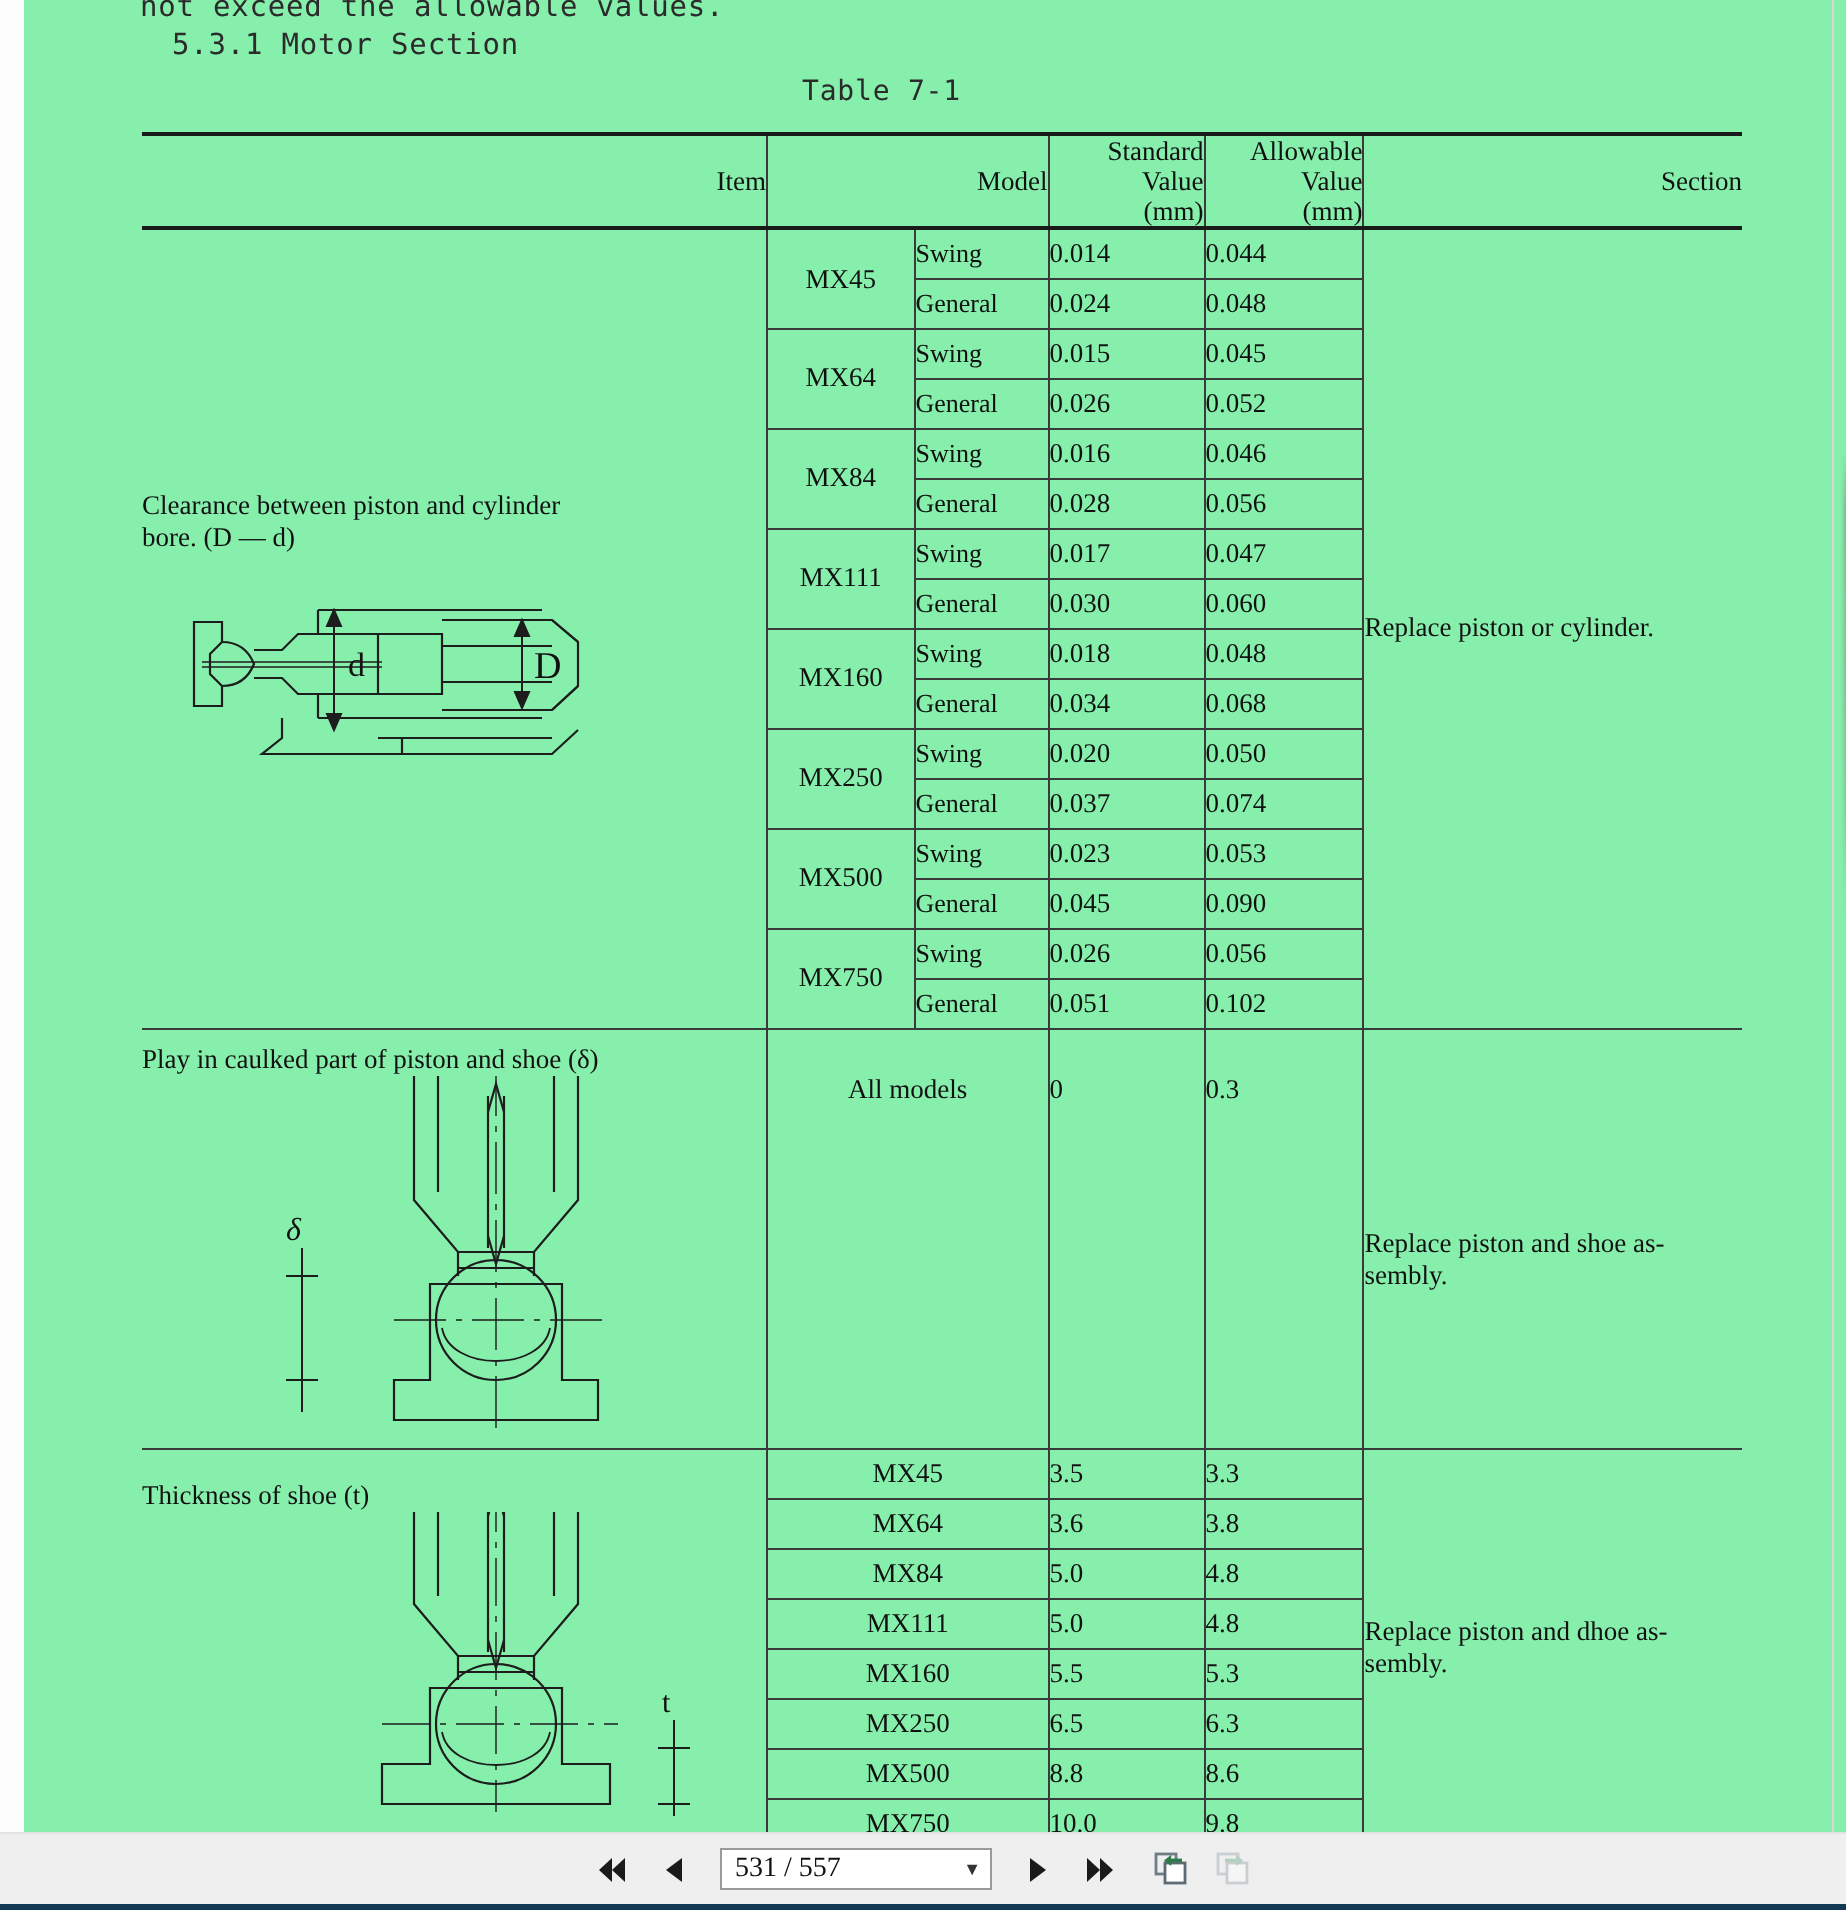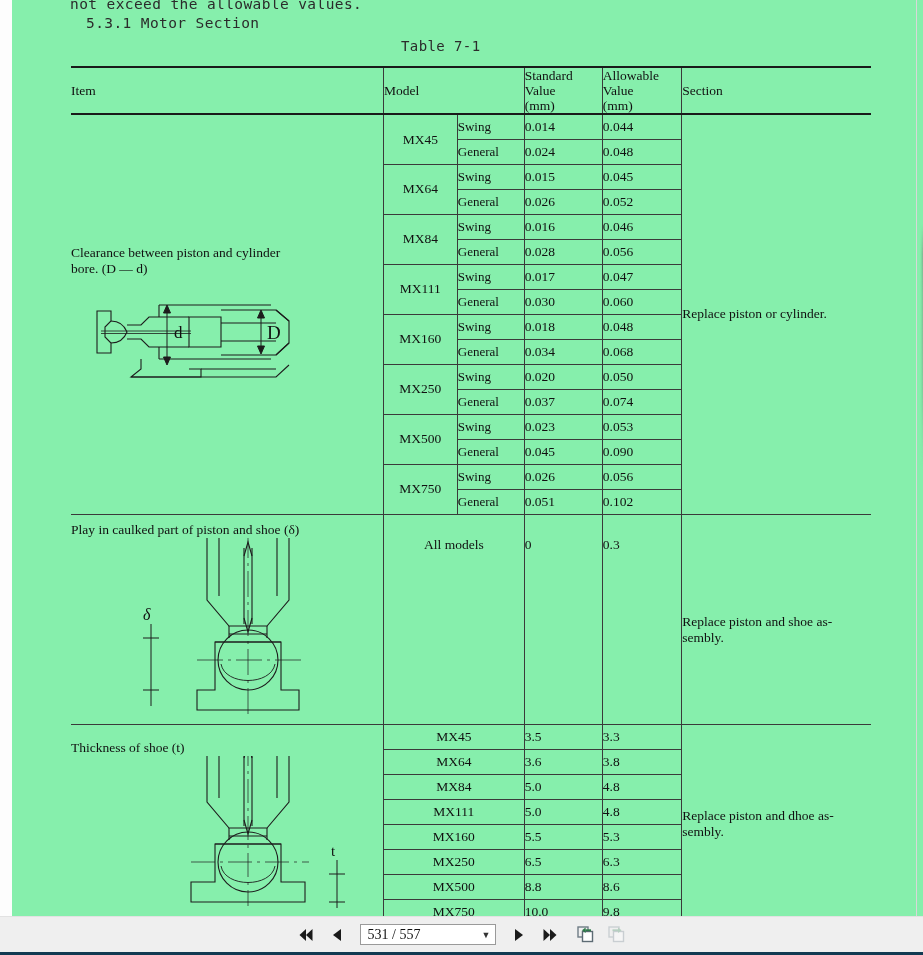--- a/index.html
+++ b/index.html
@@ -72,21 +72,21 @@
   }
   table.spec td, table.spec th {
     border: 1px solid #3a3a3a;
     padding: 0;
     font-weight: normal;
     vertical-align: middle;
   }
   table.spec .thead td {
     border-top: 2.5px solid #1a1a1a;
     border-bottom: 2.5px solid #1a1a1a;
-    text-align: left;
+    text-align: right;
     font-size: 13.5px;
     line-height: 1.12;
     height: 42px;
   }
   
   table.spec td.col-item     { border-left: none; }
   table.spec td.col-remedy   { border-right: none; }
 
   .cell-c { text-align: center; font-size: 13.5px; }
   .cell-model { text-align: center; font-size: 13.5px; }

